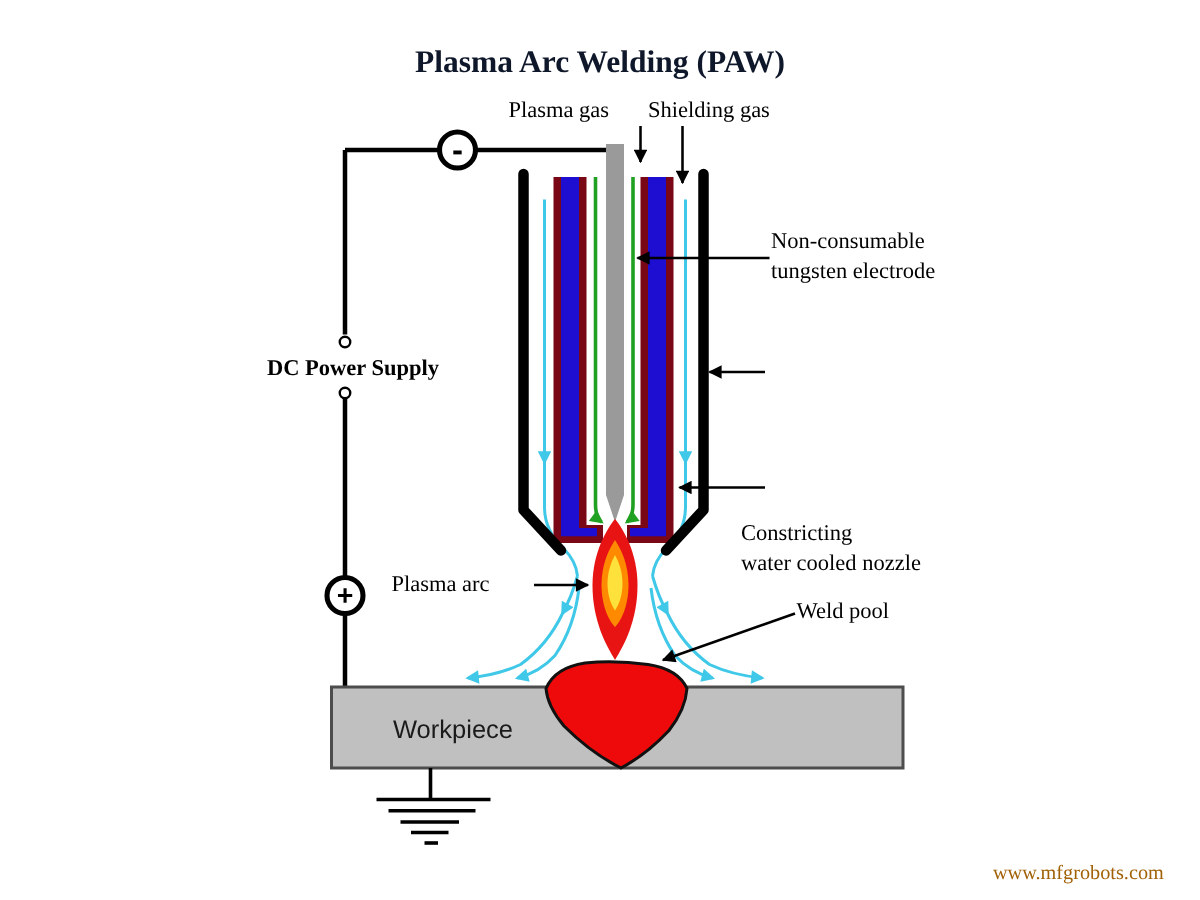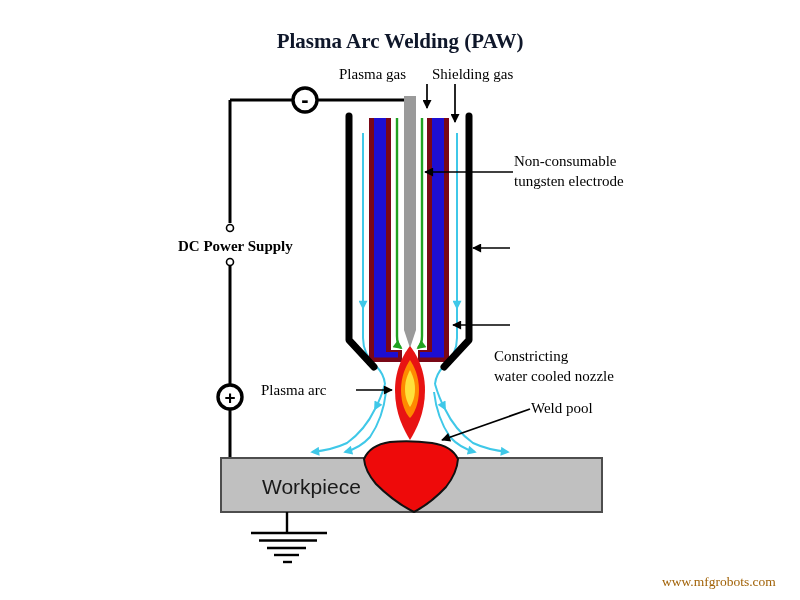--- a/index.html
+++ b/index.html
@@ -3,21 +3,21 @@
 <meta charset="utf-8">
 <style>
   html,body{margin:0;padding:0;background:#fff;}
   #canvas{position:relative;width:800px;height:600px;background:#fff;overflow:hidden;
           font-family:"Liberation Serif",serif;}
   #diagram-svg{position:absolute;left:0;top:0;}
   .lbl{position:absolute;color:#000;font-size:15px;line-height:20px;white-space:pre-line;}
   .lbl.center{}
   #page-title{position:absolute;left:0;top:29px;width:800px;text-align:center;
               font-size:21px;font-weight:bold;color:#0f172a;}
-  #workpiece-label{font-family:"Liberation Sans",sans-serif;font-size:21px;color:#1a1a1a;}
+  #workpiece-label{font-family:"Liberation Sans",sans-serif;font-size:17px;color:#1a1a1a;}
   #watermark{position:absolute;left:662px;top:574px;font-size:13.5px;color:#a16207;}
   
   .wire{stroke:var(--line-black);stroke-width:3;fill:none;}
   .outer-nozzle{stroke:var(--line-black);stroke-width:7;fill:none;stroke-linecap:round;stroke-linejoin:round;}
   .maroon{fill:var(--nozzle-maroon);}
   .blue{fill:var(--nozzle-blue);}
   .electrode{fill:var(--electrode-gray);}
   .green-line{stroke:var(--plasma-gas-green);stroke-width:2.4;fill:none;}
   .flow{stroke:var(--shield-flow-blue);stroke-width:2;fill:none;}
   .arrow{stroke:var(--line-black);stroke-width:1.7;fill:none;}

